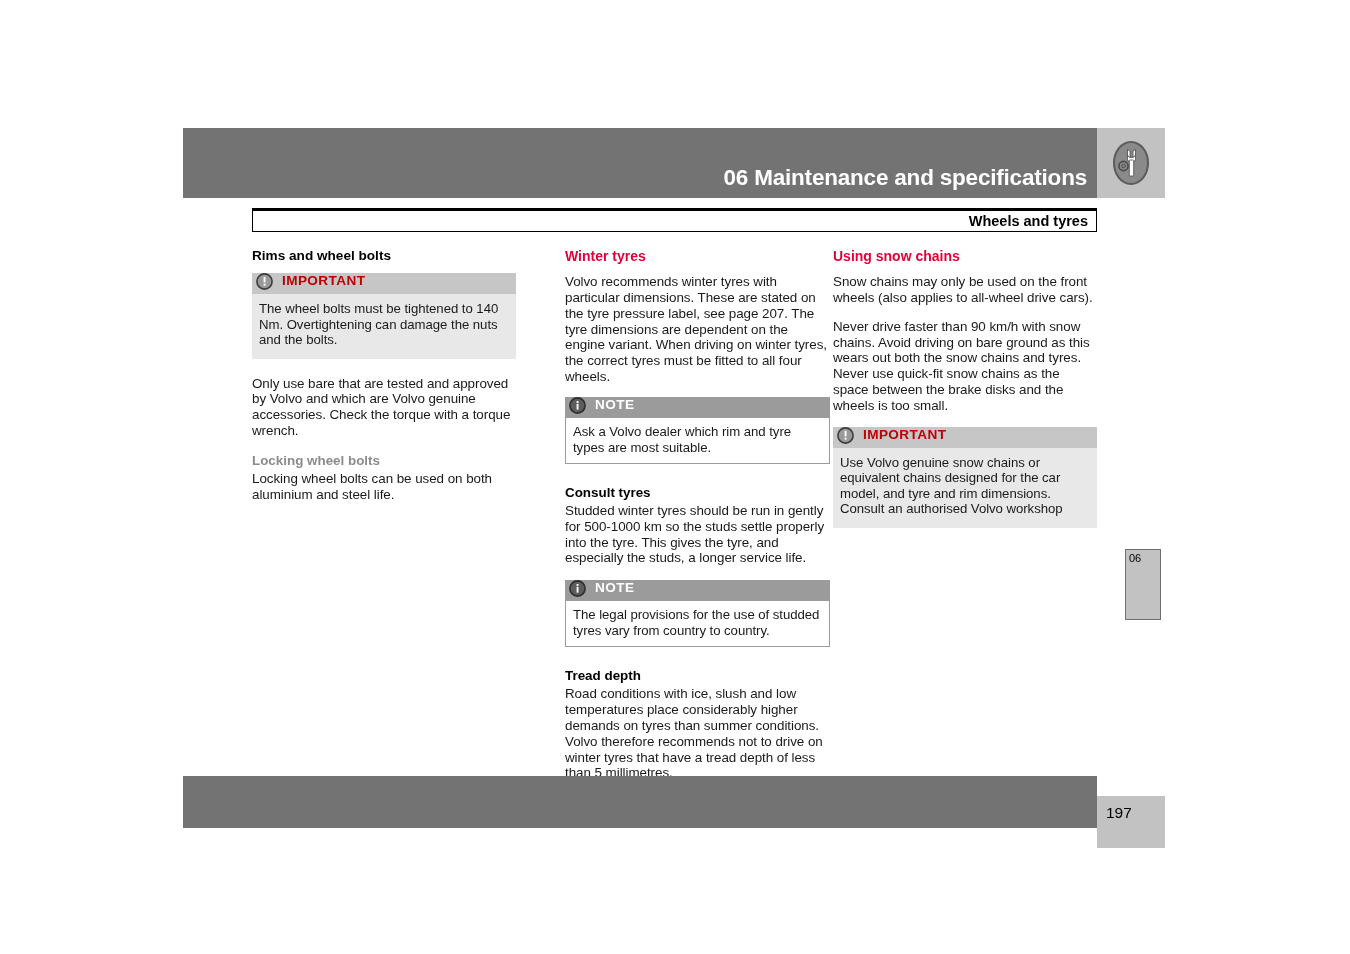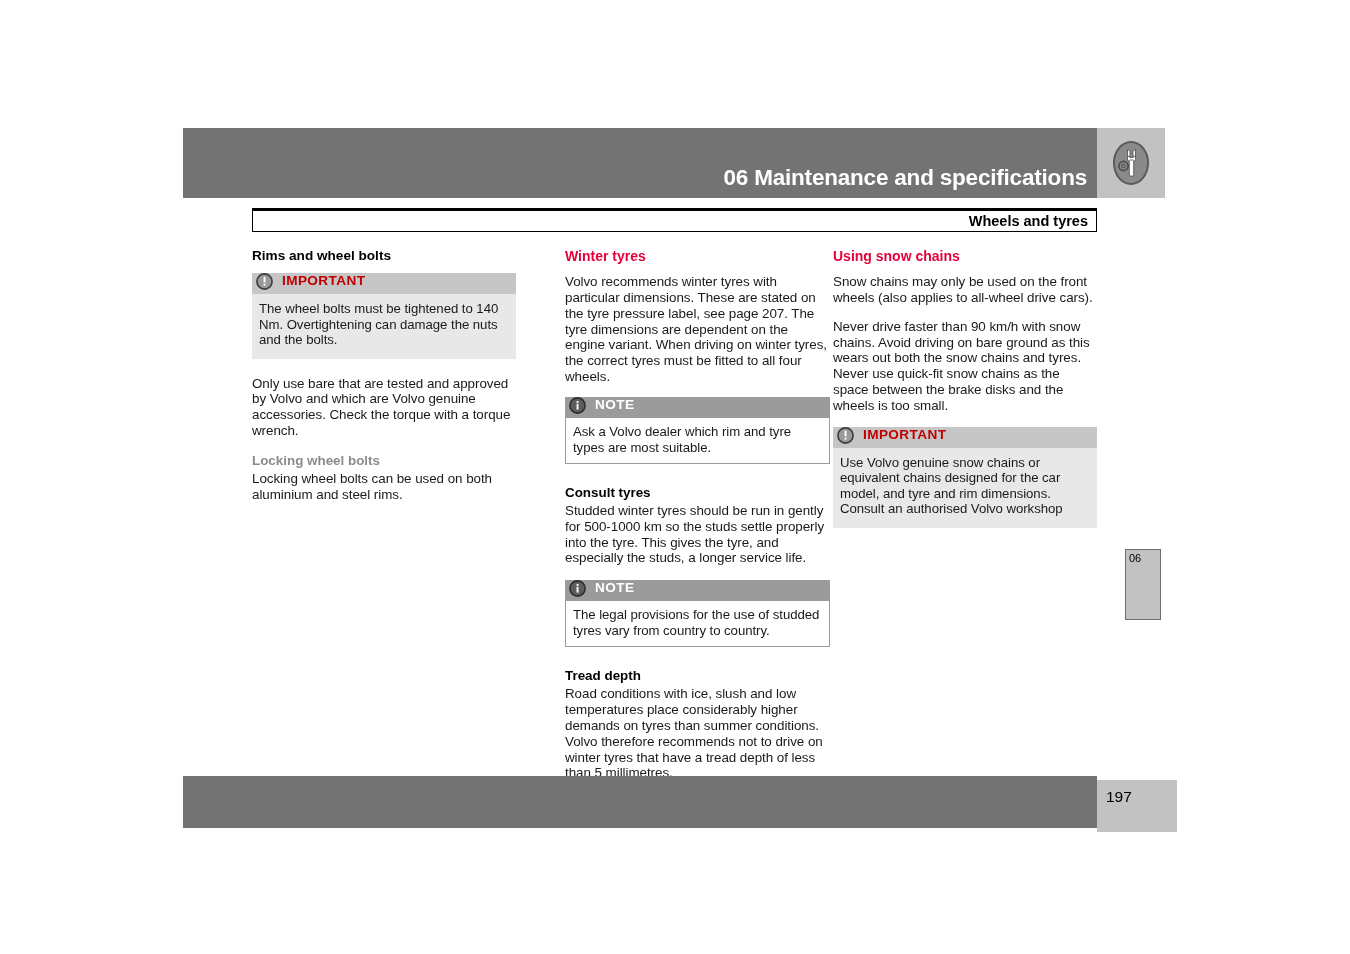--- a/index.html
+++ b/index.html
@@ -188,22 +188,22 @@
     position: absolute;
     left: 183px;
     top: 776px;
     width: 914px;
     height: 52px;
     background: #737373;
   }
   .footer-page-box {
     position: absolute;
     left: 1097px;
-    top: 780px;
-    width: 80px;
+    top: 796px;
+    width: 68px;
     height: 52px;
     background: #c2c2c2;
   }
   .footer-page-box span {
     position: absolute;
     left: 9px;
     top: 8px;
     font-size: 15.5px;
     color: #000000;
   }
@@ -249,21 +249,21 @@
         <span class="cap">IMPORTANT</span>
       </div>
       <div class="callout-body">
         <p>The wheel bolts must be tightened to 140 Nm. Overtightening can damage the nuts and the bolts.</p>
       </div>
     </div>
 
     <p class="body" style="margin-top:17px;">Only use bare that are tested and approved by Volvo and which are Volvo genuine accessories. Check the torque with a torque wrench.</p>
 
     <h3 class="sub-head">Locking wheel bolts</h3>
-    <p class="body after-head tight">Locking wheel bolts can be used on both aluminium and steel rims.</p>
+    <p class="body after-head tight">Locking wheel bolts can be used on both aluminium and steel life.</p>
   </div>
 
   <div class="col col-2">
     <h2 class="section-head pink">Winter tyres</h2>
 
     <p class="body">Volvo recommends winter tyres with particular dimensions. These are stated on the tyre pressure label, see page 207. The tyre dimensions are dependent on the engine variant. When driving on winter tyres, the correct tyres must be fitted to all four wheels.</p>
 
     <div class="callout note" style="margin-top:12px;">
       <div class="callout-head">
         <span class="icon-circle">

